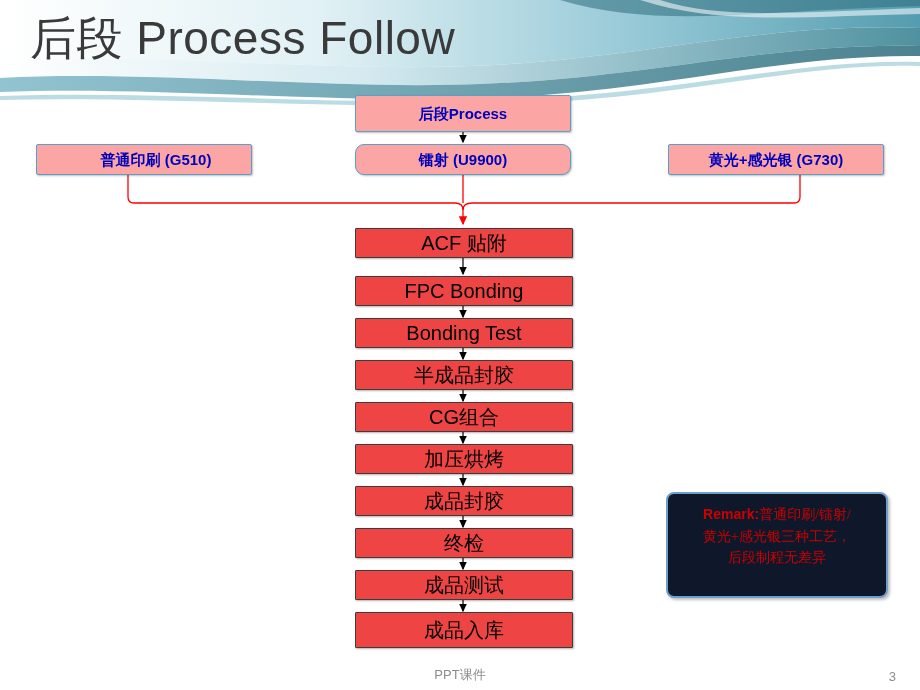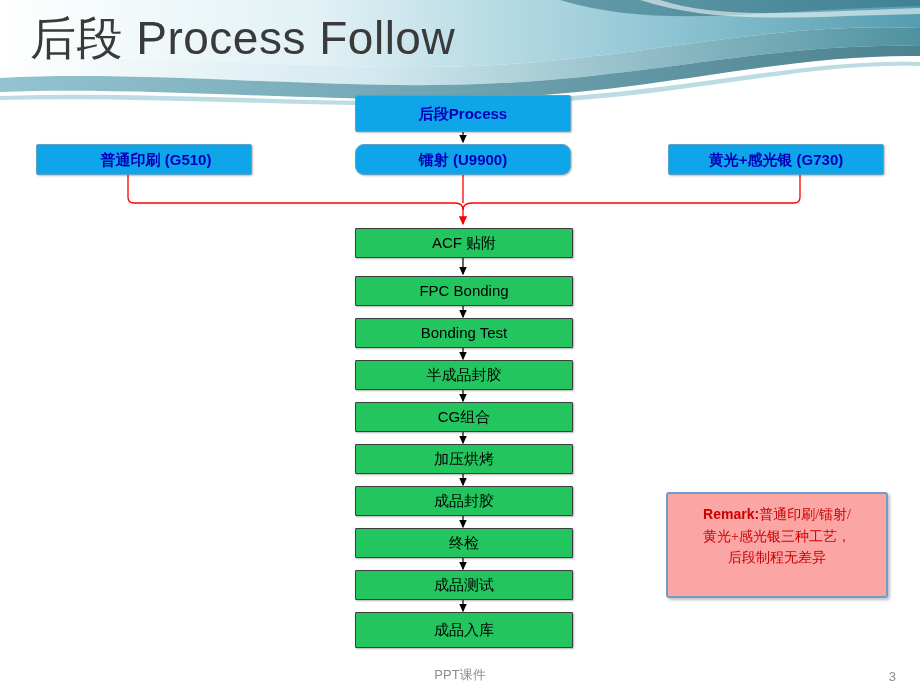--- a/index.html
+++ b/index.html
@@ -43,42 +43,42 @@
   .box {
     position: absolute;
     box-sizing: border-box;
     display: flex;
     align-items: center;
     justify-content: center;
     text-align: center;
     line-height: 1.15;
   }
   .green-box {
-    background: #0ea5e9;
+    background: #fca5a5;
     border: 1px solid #5aa0c8;
     color: #0000bb;
     font-weight: bold;
     font-size: 15px;
     border-radius: 2px;
     box-shadow: 1px 1px 2px rgba(0,0,0,0.25);
   }
   .proc-box {
-    background: #22c55e;
+    background: #ef4444;
     border: 1px solid #3c3c3c;
     color: #000000;
-    font-size: 15px;
+    font-size: 20px;
     border-radius: 1px;
     box-shadow: 1px 1px 2px rgba(0,0,0,0.30);
   }
   .remark-box {
     position: absolute;
     box-sizing: border-box;
-    background: #fca5a5;
+    background: #0f172a;
     border: 2px solid #6f9fc8;
-    border-radius: 3px;
+    border-radius: 8px;
     box-shadow: 2px 2px 3px rgba(0,0,0,0.25);
     padding: 10px 8px 8px 8px;
     text-align: center;
     color: #cc0000;
     font-size: 14px;
     line-height: 1.55;
     font-family: "Liberation Serif", serif;
   }
   .remark-label {
     color: #cc0000;

